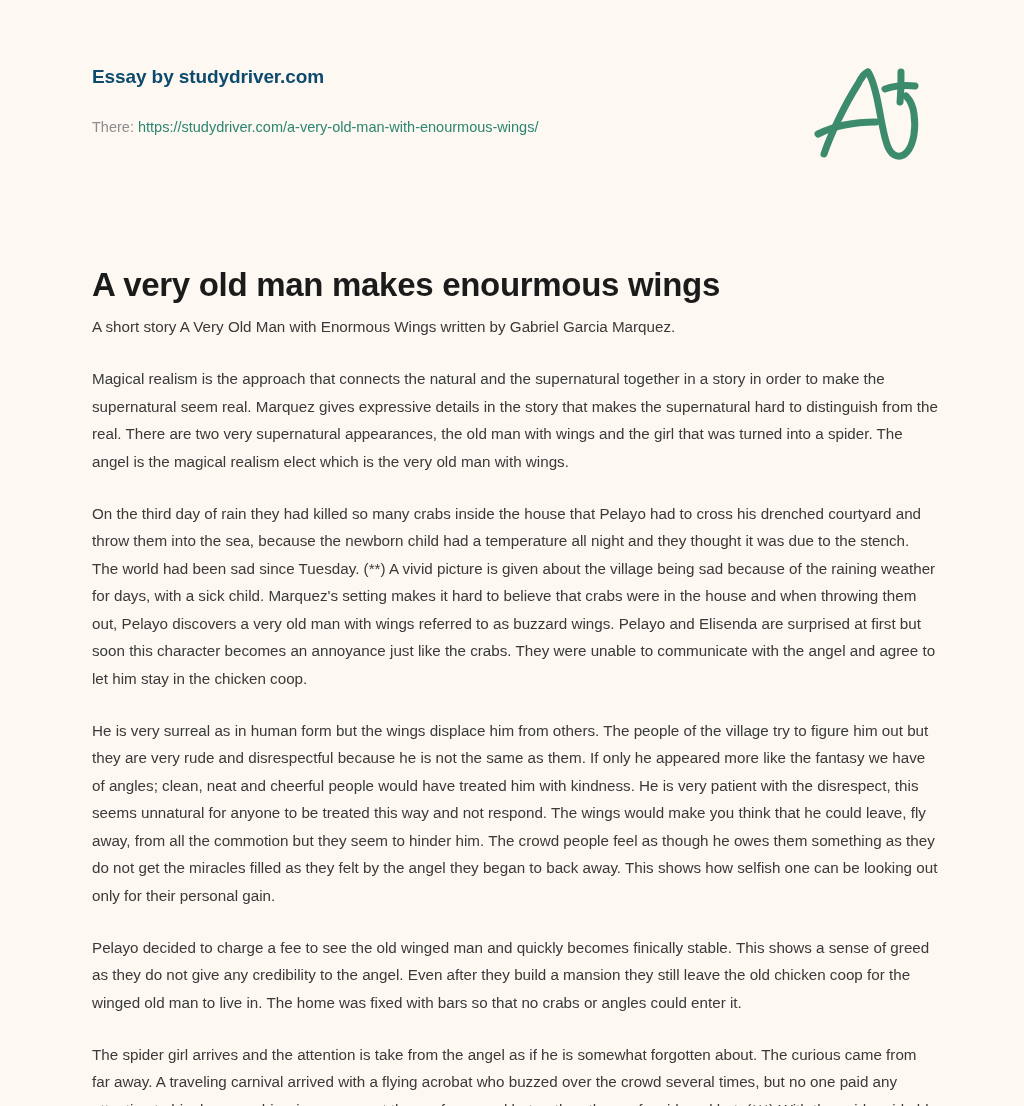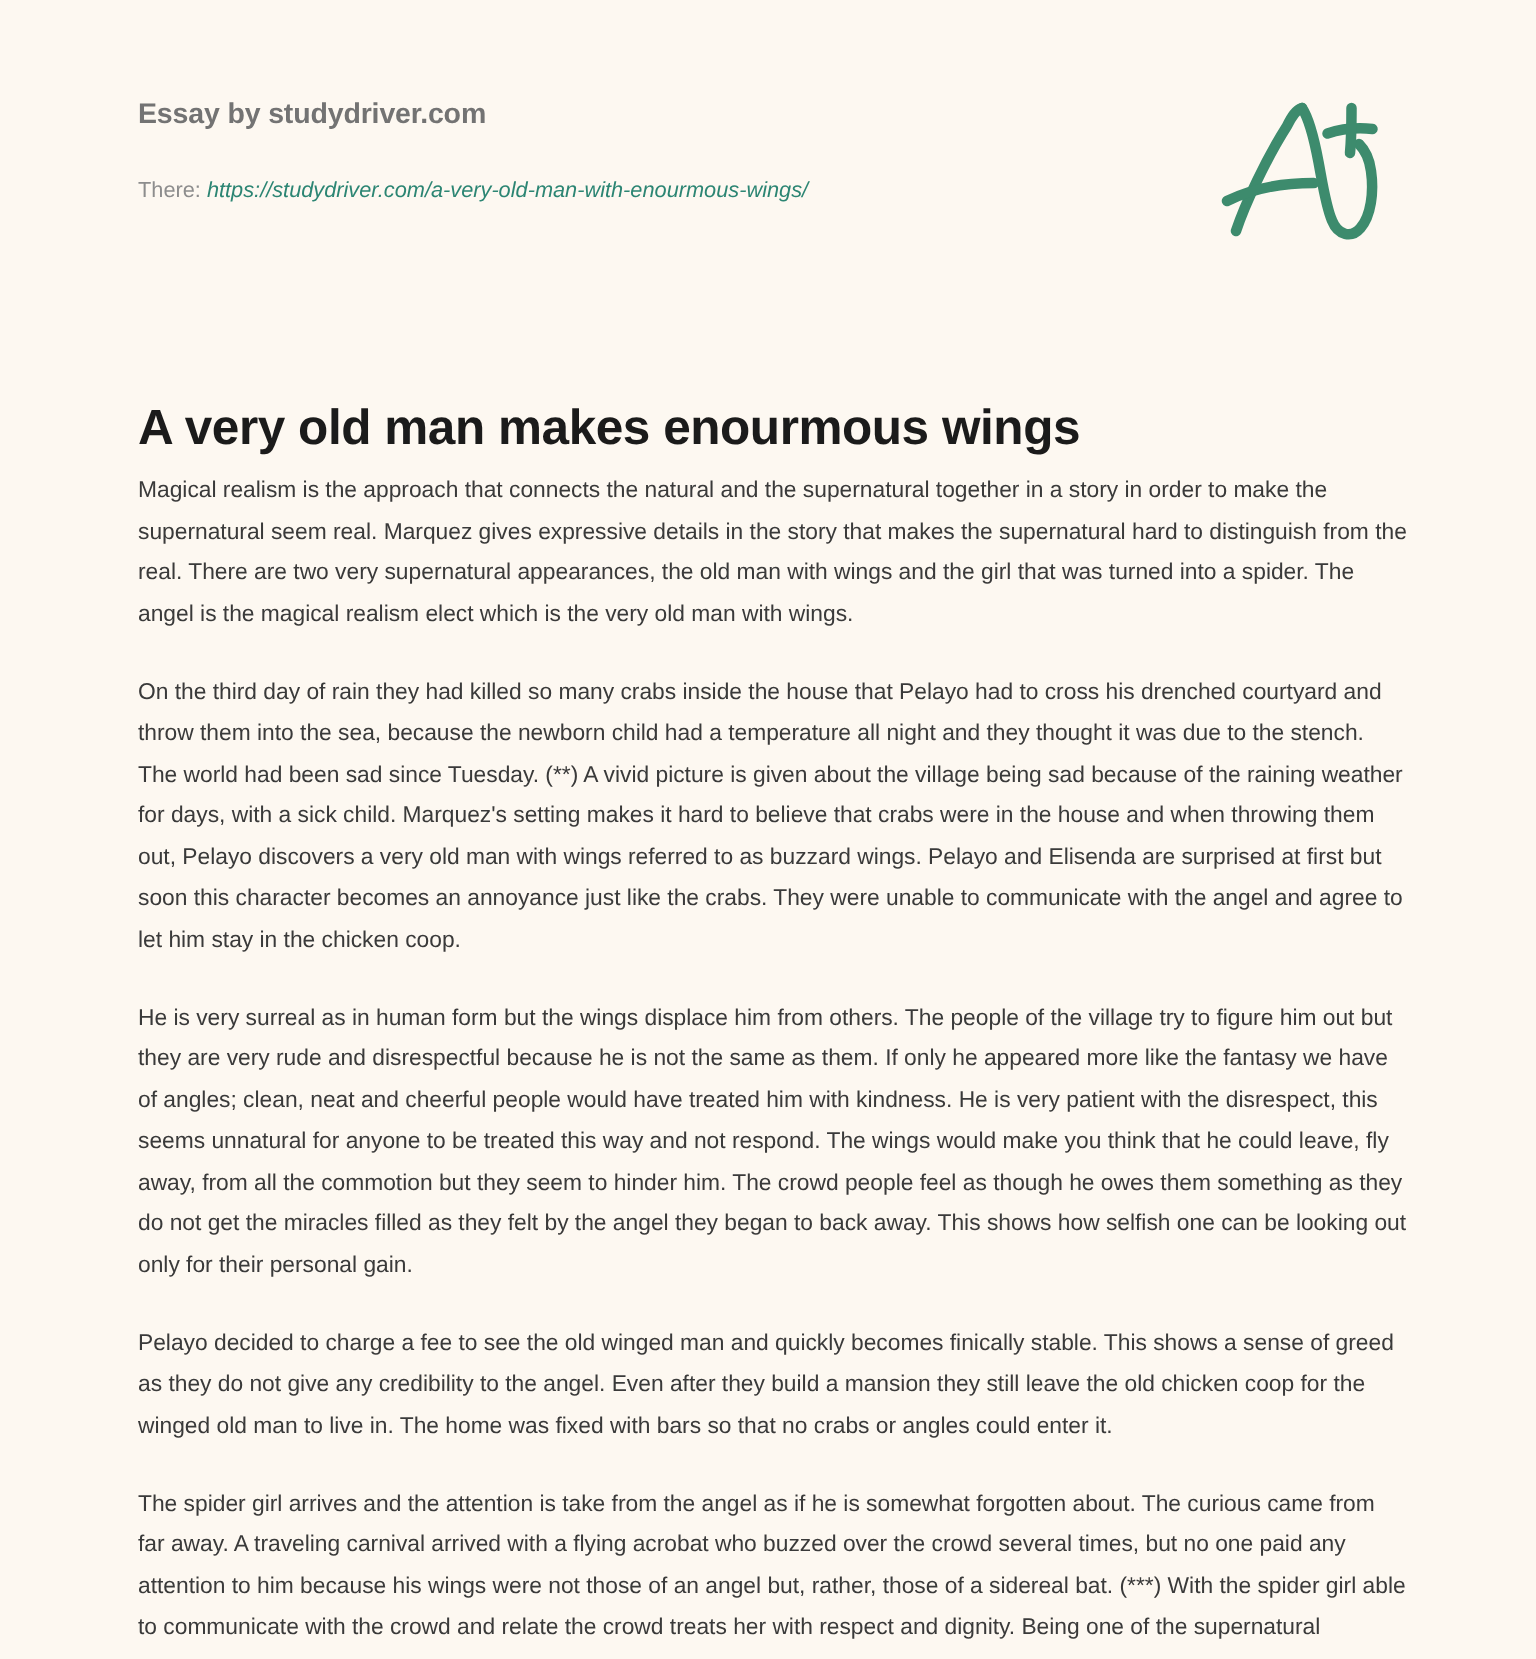--- a/index.html
+++ b/index.html
@@ -33,39 +33,38 @@
     height: 190px;
   }
 
   .brand-line {
     position: absolute;
     left: 92px;
     top: 66px;
     font-size: 19px;
     font-weight: bold;
     letter-spacing: -0.1px;
-    color: #737373;
+    color: #0c4a6e;
     white-space: nowrap;
   }
 
   .source-line {
     position: absolute;
     left: 92px;
     top: 119px;
     font-size: 14.5px;
     white-space: nowrap;
     color: #8d8d8d;
   }
   .source-label {
     color: #8d8d8d;
   }
   .source-url {
     color: #2c8573;
     text-decoration: none;
-    font-style: italic;
   }
 
   
   .logo {
     position: absolute;
     left: 806px;
     top: 62px;
     width: 122px;
     height: 104px;
   }
@@ -137,20 +136,21 @@
           <path d="M95 10 C95 18, 95 30, 94 40" stroke-width="7"></path>
         </g>
       </svg>
     </div>
 
   </div>
 
   <h1 class="doc-title">A very old man makes enourmous wings</h1>
 
   <div class="body-copy">
+    <p>A short story A Very Old Man with Enormous Wings written by Gabriel Garcia Marquez.</p>
     <p>Magical realism is the approach that connects the natural and the supernatural together in a story in order to make the supernatural seem real. Marquez gives expressive details in the story that makes the supernatural hard to distinguish from the real. There are two very supernatural appearances, the old man with wings and the girl that was turned into a spider. The angel is the magical realism elect which is the very old man with wings.</p>
     <p>On the third day of rain they had killed so many crabs inside the house that Pelayo had to cross his drenched courtyard and throw them into the sea, because the newborn child had a temperature all night and they thought it was due to the stench. The world had been sad since Tuesday. (**) A vivid picture is given about the village being sad because of the raining weather for days, with a sick child. Marquez's setting makes it hard to believe that crabs were in the house and when throwing them out, Pelayo discovers a very old man with wings referred to as buzzard wings. Pelayo and Elisenda are surprised at first but soon this character becomes an annoyance just like the crabs. They were unable to communicate with the angel and agree to let him stay in the chicken coop.</p>
     <p>He is very surreal as in human form but the wings displace him from others. The people of the village try to figure him out but they are very rude and disrespectful because he is not the same as them. If only he appeared more like the fantasy we have of angles; clean, neat and cheerful people would have treated him with kindness. He is very patient with the disrespect, this seems unnatural for anyone to be treated this way and not respond. The wings would make you think that he could leave, fly away, from all the commotion but they seem to hinder him. The crowd people feel as though he owes them something as they do not get the miracles filled as they felt by the angel they began to back away. This shows how selfish one can be looking out only for their personal gain.</p>
     <p>Pelayo decided to charge a fee to see the old winged man and quickly becomes finically stable. This shows a sense of greed as they do not give any credibility to the angel. Even after they build a mansion they still leave the old chicken coop for the winged old man to live in. The home was fixed with bars so that no crabs or angles could enter it.</p>
     <p>The spider girl arrives and the attention is take from the angel as if he is somewhat forgotten about. The curious came from far away. A traveling carnival arrived with a flying acrobat who buzzed over the crowd several times, but no one paid any attention to him because his wings were not those of an angel but, rather, those of a sidereal bat. (***) With the spider girl able to communicate with the crowd and relate the crowd treats her with respect and dignity. Being one of the supernatural elements in</p>
   </div>
 
 </div>
 
 </body></html>

